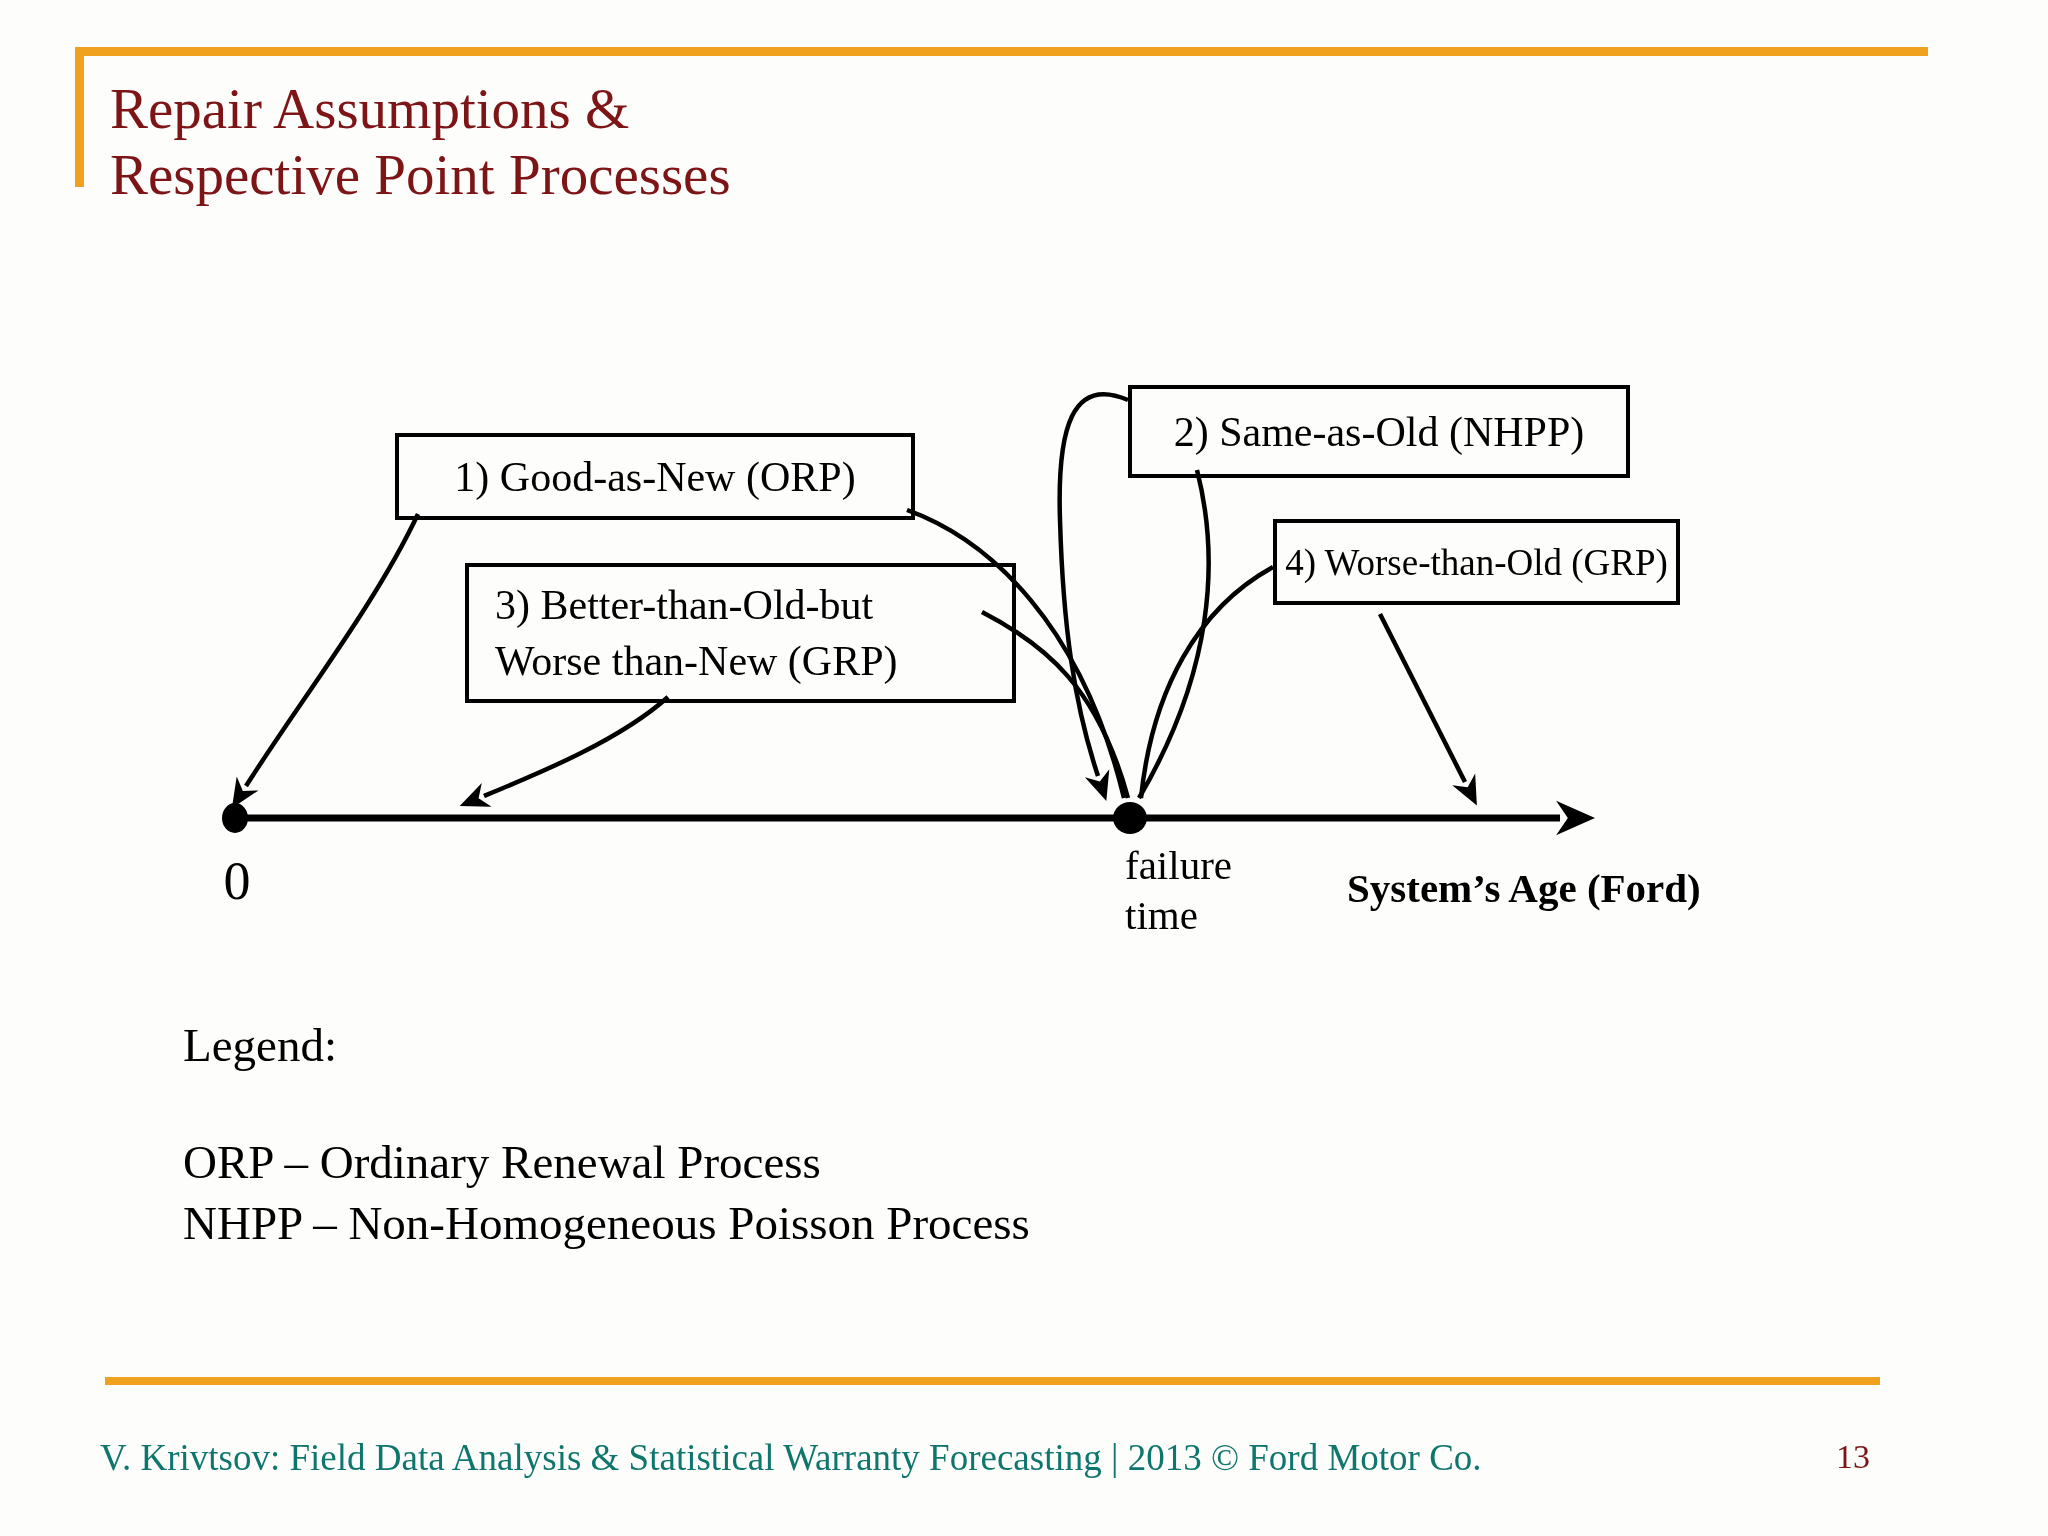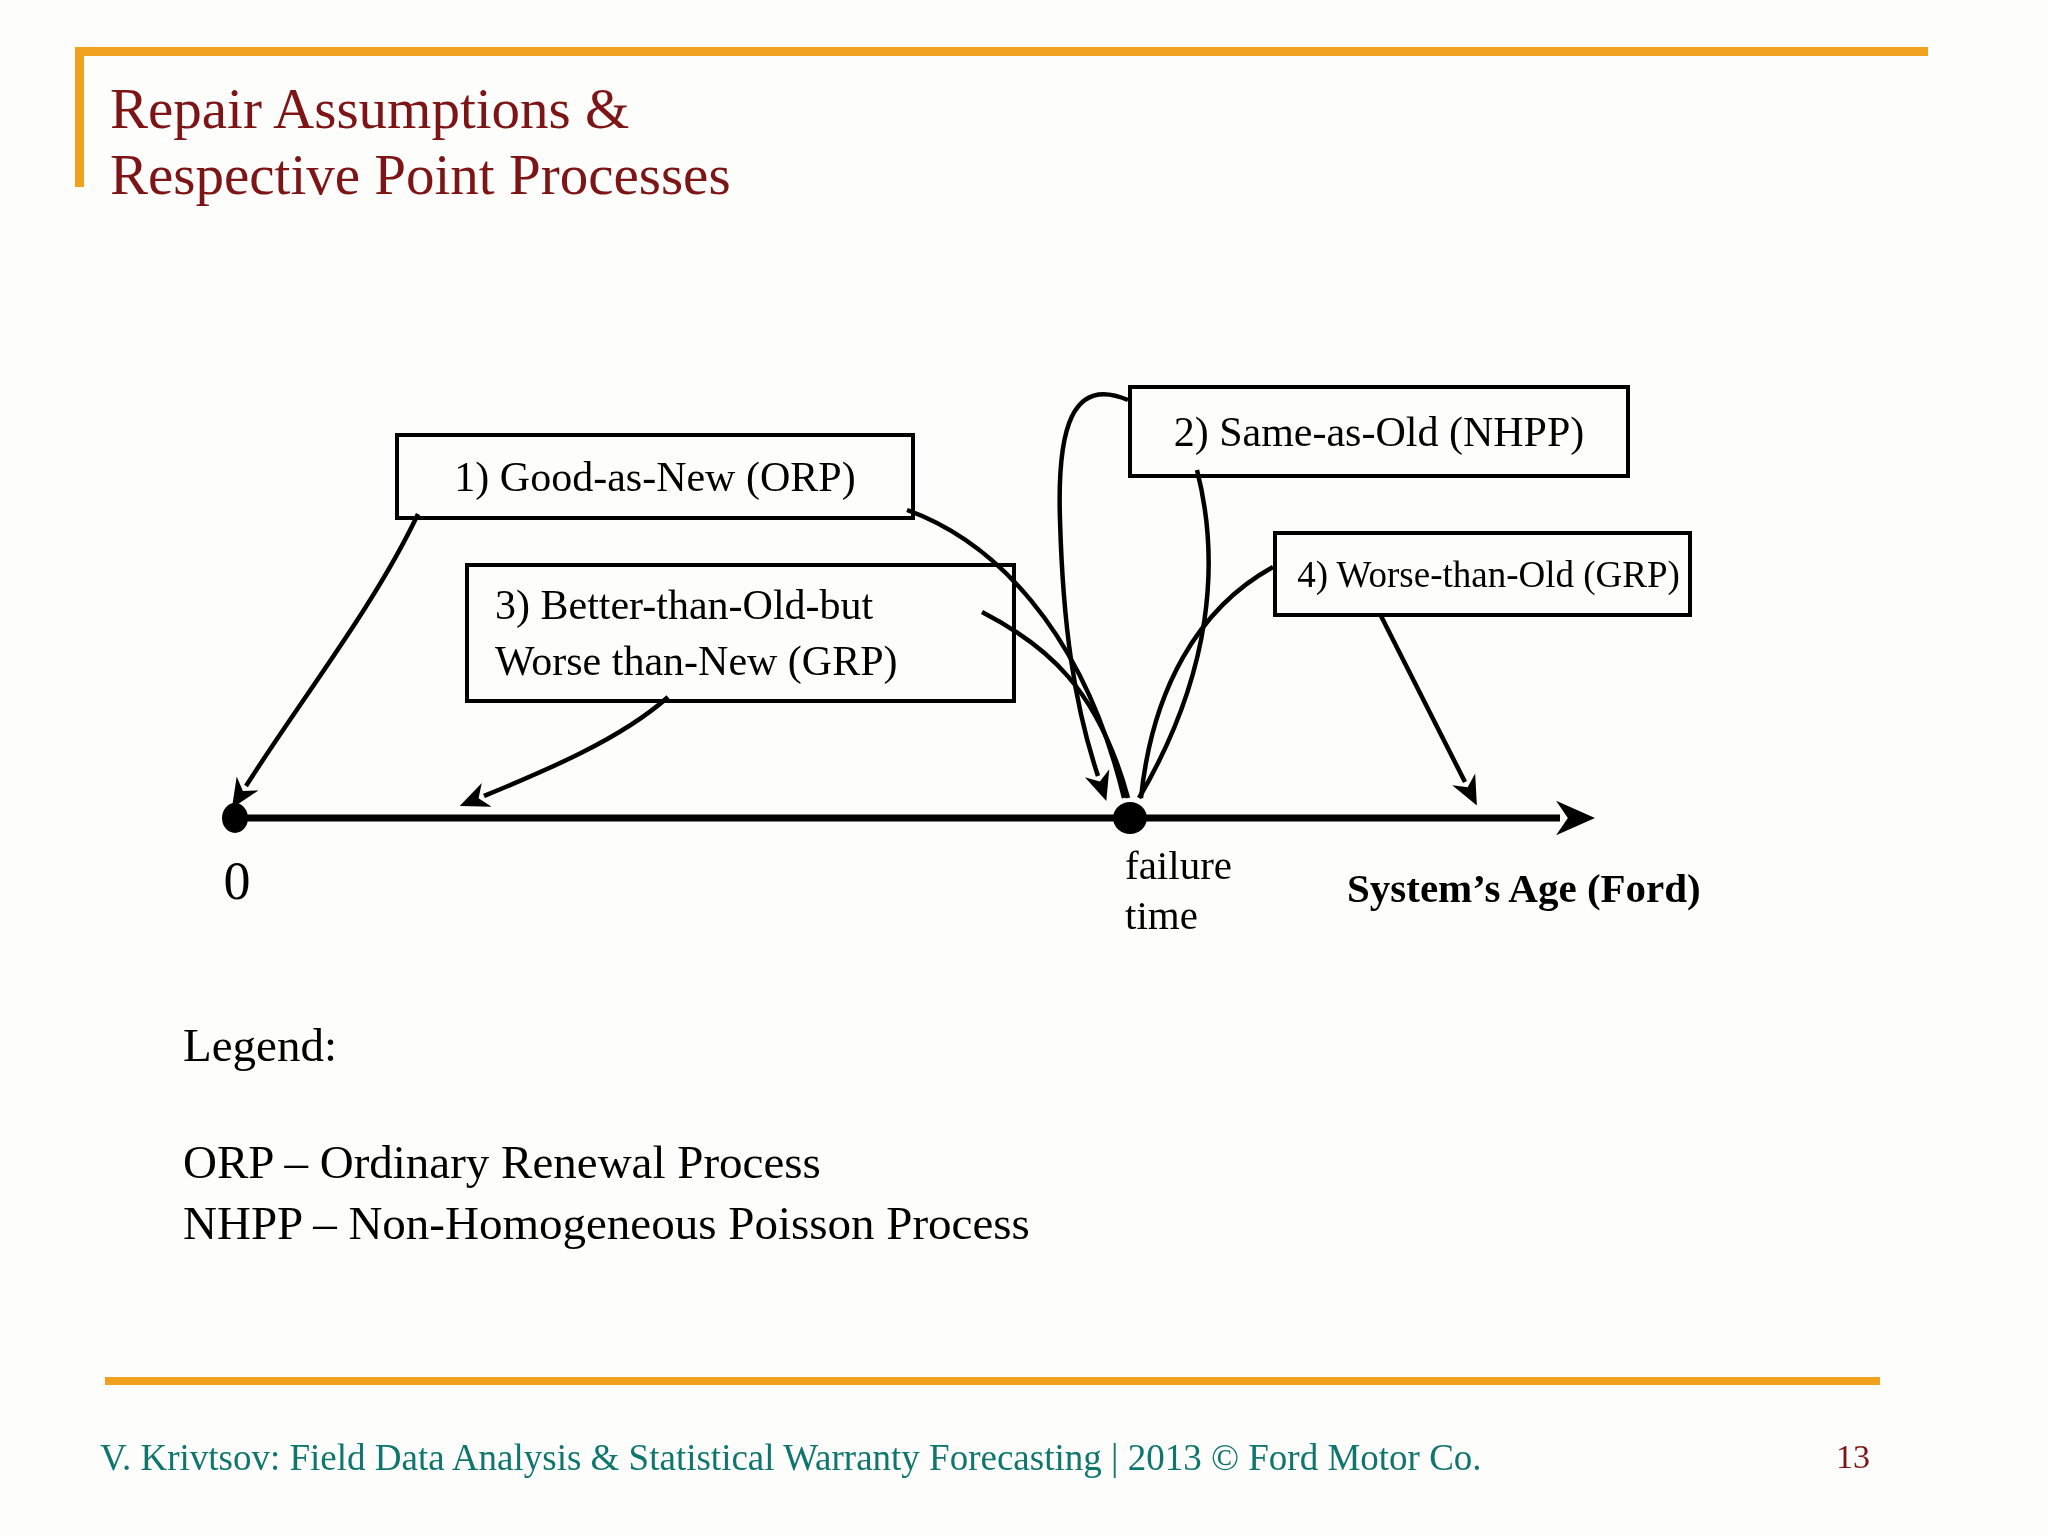--- a/index.html
+++ b/index.html
@@ -17,21 +17,21 @@
   }
   .diagram-svg{position:absolute;left:0;top:0;width:2048px;height:1536px;}
   .dbox{
     position:absolute;border:4px solid #000;background:transparent;
     font-size:42px;display:flex;align-items:center;justify-content:center;
     white-space:nowrap;
   }
   .dbox1{left:395px;top:433px;width:512px;height:79px;}
   .dbox2{left:1128px;top:385px;width:494px;height:85px;}
   .dbox3{left:465px;top:563px;width:517px;height:132px;flex-direction:column;align-items:flex-start;justify-content:center;padding-left:26px;line-height:56px;}
-  .dbox4{left:1273px;top:531px;width:399px;height:78px;font-size:37px;padding-left:12px;}
+  .dbox4{left:1273px;top:519px;width:399px;height:78px;font-size:37px;}
   .axis-zero{position:absolute;left:205px;top:850px;width:64px;text-align:center;font-size:54px;}
   .failure-label{position:absolute;left:1125px;top:840px;font-size:41px;line-height:50px;}
   .axis-label{position:absolute;left:1347px;top:864px;font-size:41px;font-weight:bold;white-space:nowrap;}
   .legend{position:absolute;left:183px;top:1018px;font-size:47px;}
   .legend-heading{margin:0 0 60px 0;}
   .legend-item{line-height:61px;}
   .footer{position:absolute;left:100px;top:1436px;font-size:37px;color:#0f766e;white-space:nowrap;}
   .page-number{position:absolute;left:1836px;top:1438px;font-size:34px;color:#7d1416;}
 </style>
 </head>

